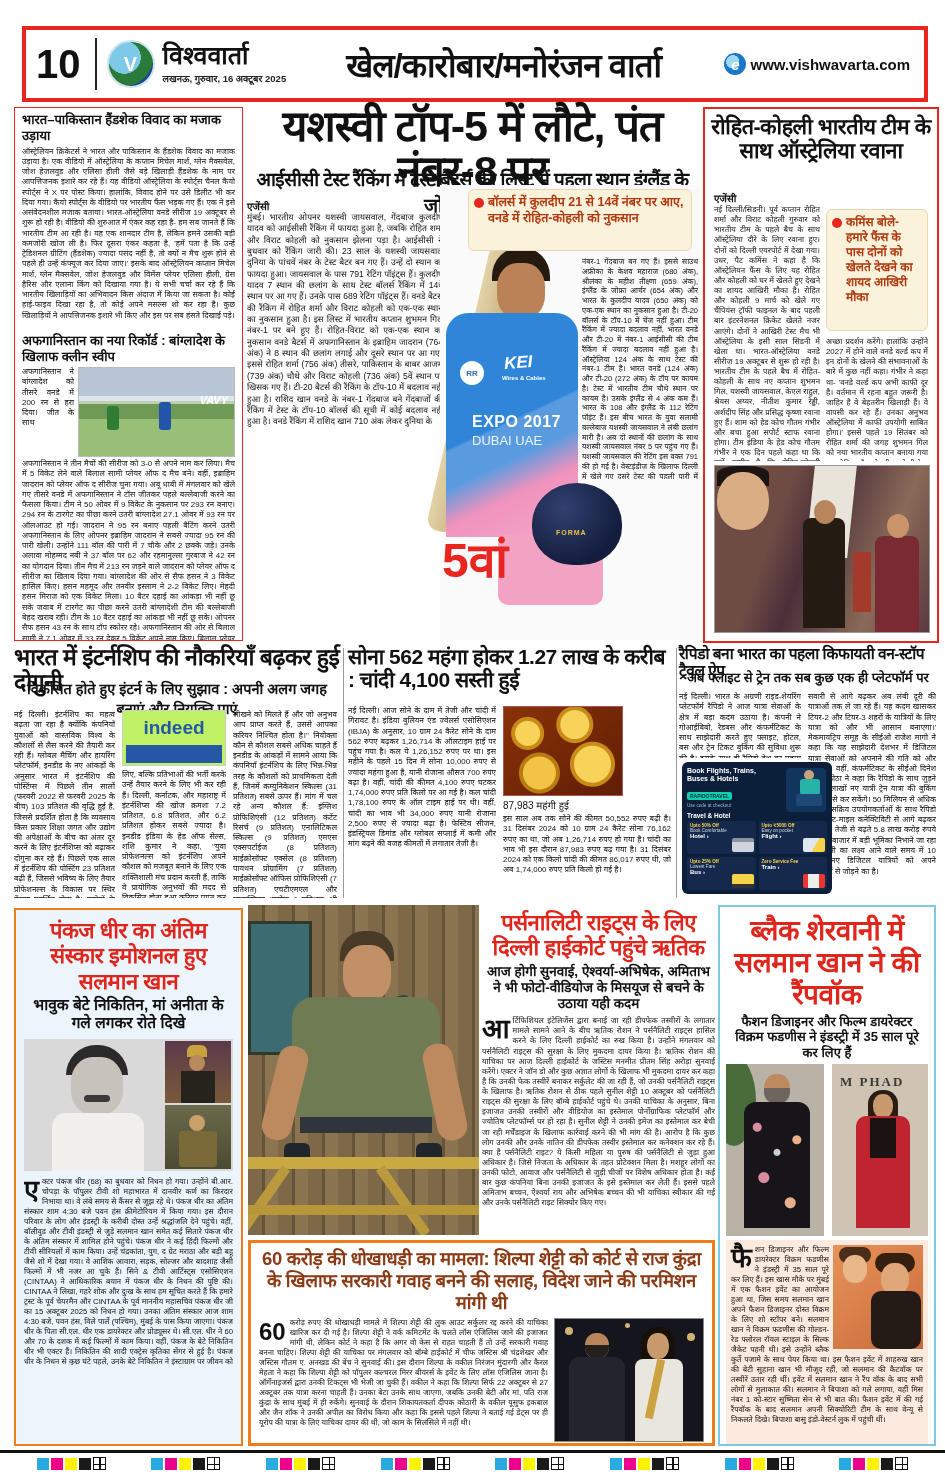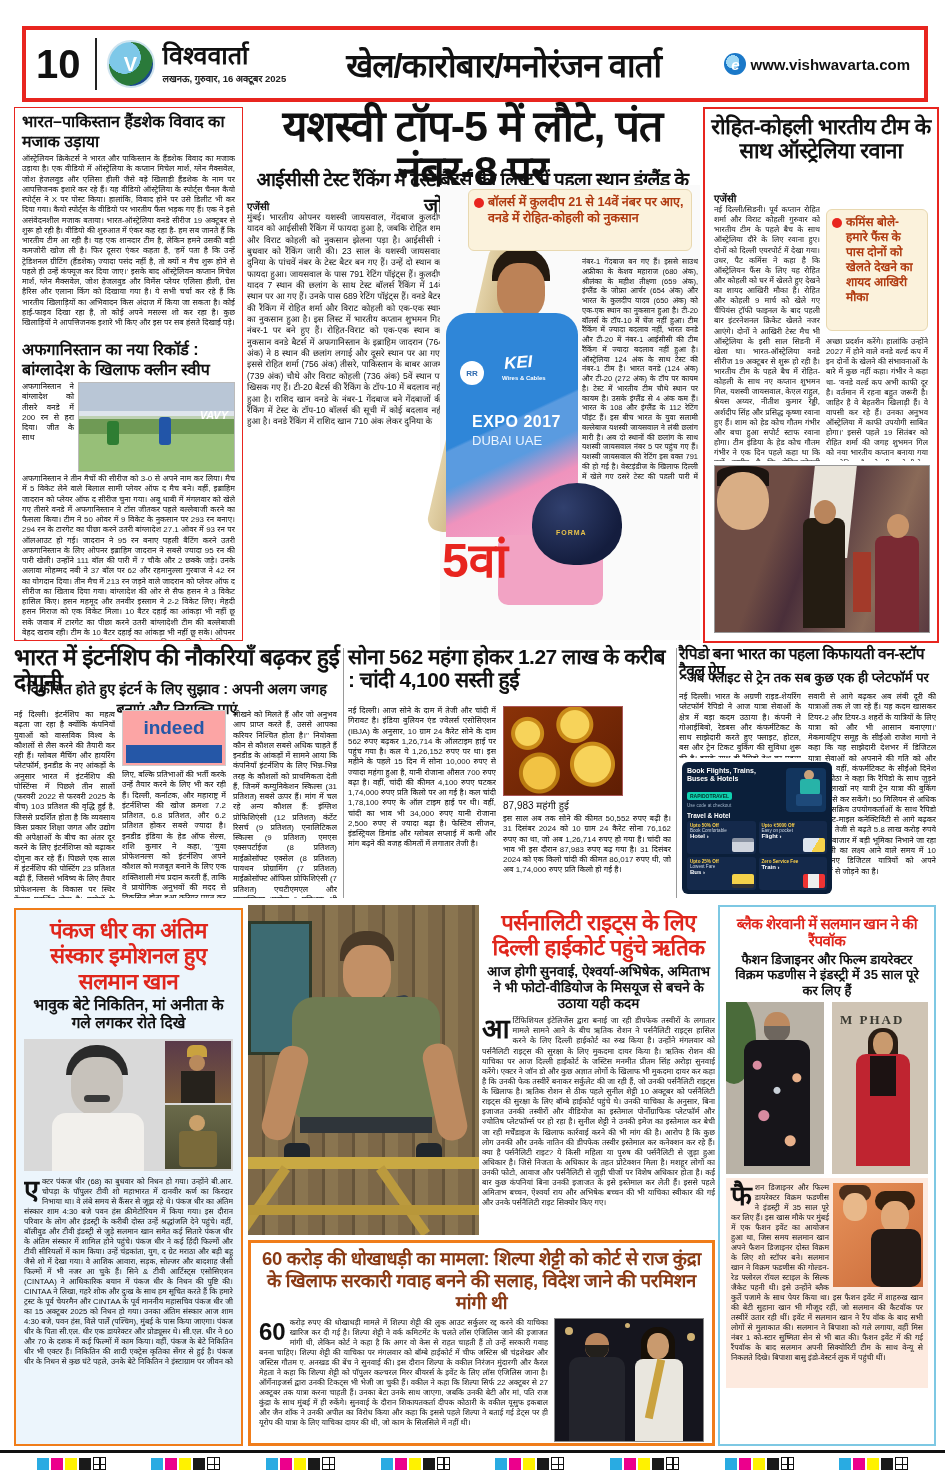--- a/index.html
+++ b/index.html
@@ -23,21 +23,21 @@
   .section-title{font-size:33px;font-weight:bold;margin-left:60px;letter-spacing:-1px;}
   .website{margin-left:auto;margin-right:14px;font-size:15px;font-weight:bold;display:flex;align-items:center;}
   .e-icon{width:22px;height:22px;border-radius:50%;margin-right:4px;
       background:radial-gradient(circle at 40% 40%,#9fd8f5 0 35%,#1a78c8 36% 100%);
       color:#fff;font-weight:bold;font-size:15px;display:flex;align-items:center;justify-content:center;font-style:italic;}
 
   
   .ek-box{left:14px;top:107px;width:227px;height:532px;border:1.5px solid #e8251f;background:#fff;}
   .ek-bar{margin:5px;height:26px;border-radius:8px;background:linear-gradient(90deg,#f58220,#e8251f);
           color:#fff;font-size:17px;font-weight:bold;display:flex;align-items:center;padding-left:10px;}
-  .ek-h{font-size:16px;font-weight:bold;margin:4px 7px 2px 7px;line-height:1.25;}
+  .ek-h{font-size:13px;font-weight:bold;margin:4px 7px 2px 7px;line-height:1.25;}
   .ek-b{font-size:7.9px;line-height:1.3;margin:0 7px;color:#1a1a1a;}
   .ek-row{display:flex;margin:2px 7px;}
   .ek-lead{font-size:7.9px;line-height:1.3;width:52px;flex:0 0 auto;margin-right:4px;}
   .cricket-photo{flex:1;height:88px;position:relative;overflow:hidden;border:1px solid #bbb;
       background:linear-gradient(#b9c6d6 0 38%,#6f9a55 38% 58%,#97bf78 58% 100%);}
   .cp-stripe{position:absolute;left:0;top:32%;width:100%;height:8px;background:rgba(255,255,255,.55);}
   .cp-vavy{position:absolute;right:6px;top:30%;color:#fff;font-weight:bold;font-style:italic;font-size:11px;}
   .cp-p1{position:absolute;left:28px;top:38px;width:12px;height:24px;background:#2e7d32;border-radius:3px;}
   .cp-p2{position:absolute;left:80px;top:34px;width:12px;height:28px;background:#2255a8;border-radius:3px;}
 
@@ -91,21 +91,21 @@
   .ap-fig2{position:absolute;left:160px;top:70px;width:44px;height:96px;background:#7a2a33;border-radius:8px 8px 0 0;}
   .ap-fig2head{position:absolute;left:172px;top:48px;width:22px;height:24px;border-radius:50%;background:#c99469;}
   .ap-red{position:absolute;left:138px;top:86px;width:18px;height:60px;background:#a33a2a;}
 
   
   .vsep{width:1px;background:#9a9a9a;}
   .mid-hl{font-weight:bold;letter-spacing:-.5px;line-height:1.1;text-align:left;}
   .intern-hl{left:14px;top:645px;width:326px;font-size:23px;}
   .intern-sub{left:14px;top:678px;width:326px;font-size:14.5px;font-weight:bold;text-align:center;}
   .mid-col{font-size:7.9px;line-height:1.3;}
-  .indeed-card{width:100%;height:56px;border:1px solid #ccc;background:#fca5a5;margin-bottom:4px;box-sizing:border-box;}
+  .indeed-card{width:100%;height:56px;border:1px solid #ccc;background:#bef264;margin-bottom:4px;box-sizing:border-box;}
   .indeed-word{color:#2557a7;font-weight:bold;font-size:19px;text-align:center;line-height:34px;}
   .indeed-bar{height:18px;background:#2557a7;margin:0 3px;}
   .gold-hl{left:348px;top:645px;width:324px;font-size:21px;}
   .gold-img{width:118px;height:88px;border:1px solid #a55;position:relative;overflow:hidden;
      background:
        radial-gradient(circle at 20% 30%,#f7d35a 0 12px,#c98a18 13px 16px,transparent 17px),
        radial-gradient(circle at 60% 20%,#f7d35a 0 14px,#c98a18 15px 18px,transparent 19px),
        radial-gradient(circle at 30% 75%,#f2c344 0 16px,#b97a10 17px 20px,transparent 21px),
        radial-gradient(circle at 75% 65%,#f7d35a 0 18px,#c98a18 19px 22px,transparent 23px),
        linear-gradient(140deg,#8a3208,#5f1e04);}
@@ -442,21 +442,21 @@
         <div class="sp-man-body"></div>
         <div class="sp-w-hair"></div>
         <div class="sp-w-head"></div>
         <div class="sp-w-body"></div>
         <div class="sp-w-sash"></div>
       </div>
     </div>
   </div>
 
   <div class="abs salman-box ovh">
-    <div class="red-hl" style="font-size:15px;margin:8px 8px 2px;">ब्लैक शेरवानी में सलमान खान ने की रैंपवॉक</div>
+    <div class="red-hl" style="font-size:28px;margin:8px 8px 2px;">ब्लैक शेरवानी में सलमान खान ने की रैंपवॉक</div>
     <div class="blk-sub" style="font-size:13px;margin:2px 8px;">फैशन डिजाइनर और फिल्म डायरेक्टर विक्रम फडणीस ने इंडस्ट्री में 35 साल पूरे कर लिए हैं</div>
     <div class="salman-photos">
       <div class="sal-p1">
         <div class="sal-plant"></div>
         <div class="sal-head"></div>
         <div class="sal-beard"></div>
         <div class="sal-sher"></div>
       </div>
       <div class="sal-p2">
         <div class="sal-bg-word">M PHAD</div>

